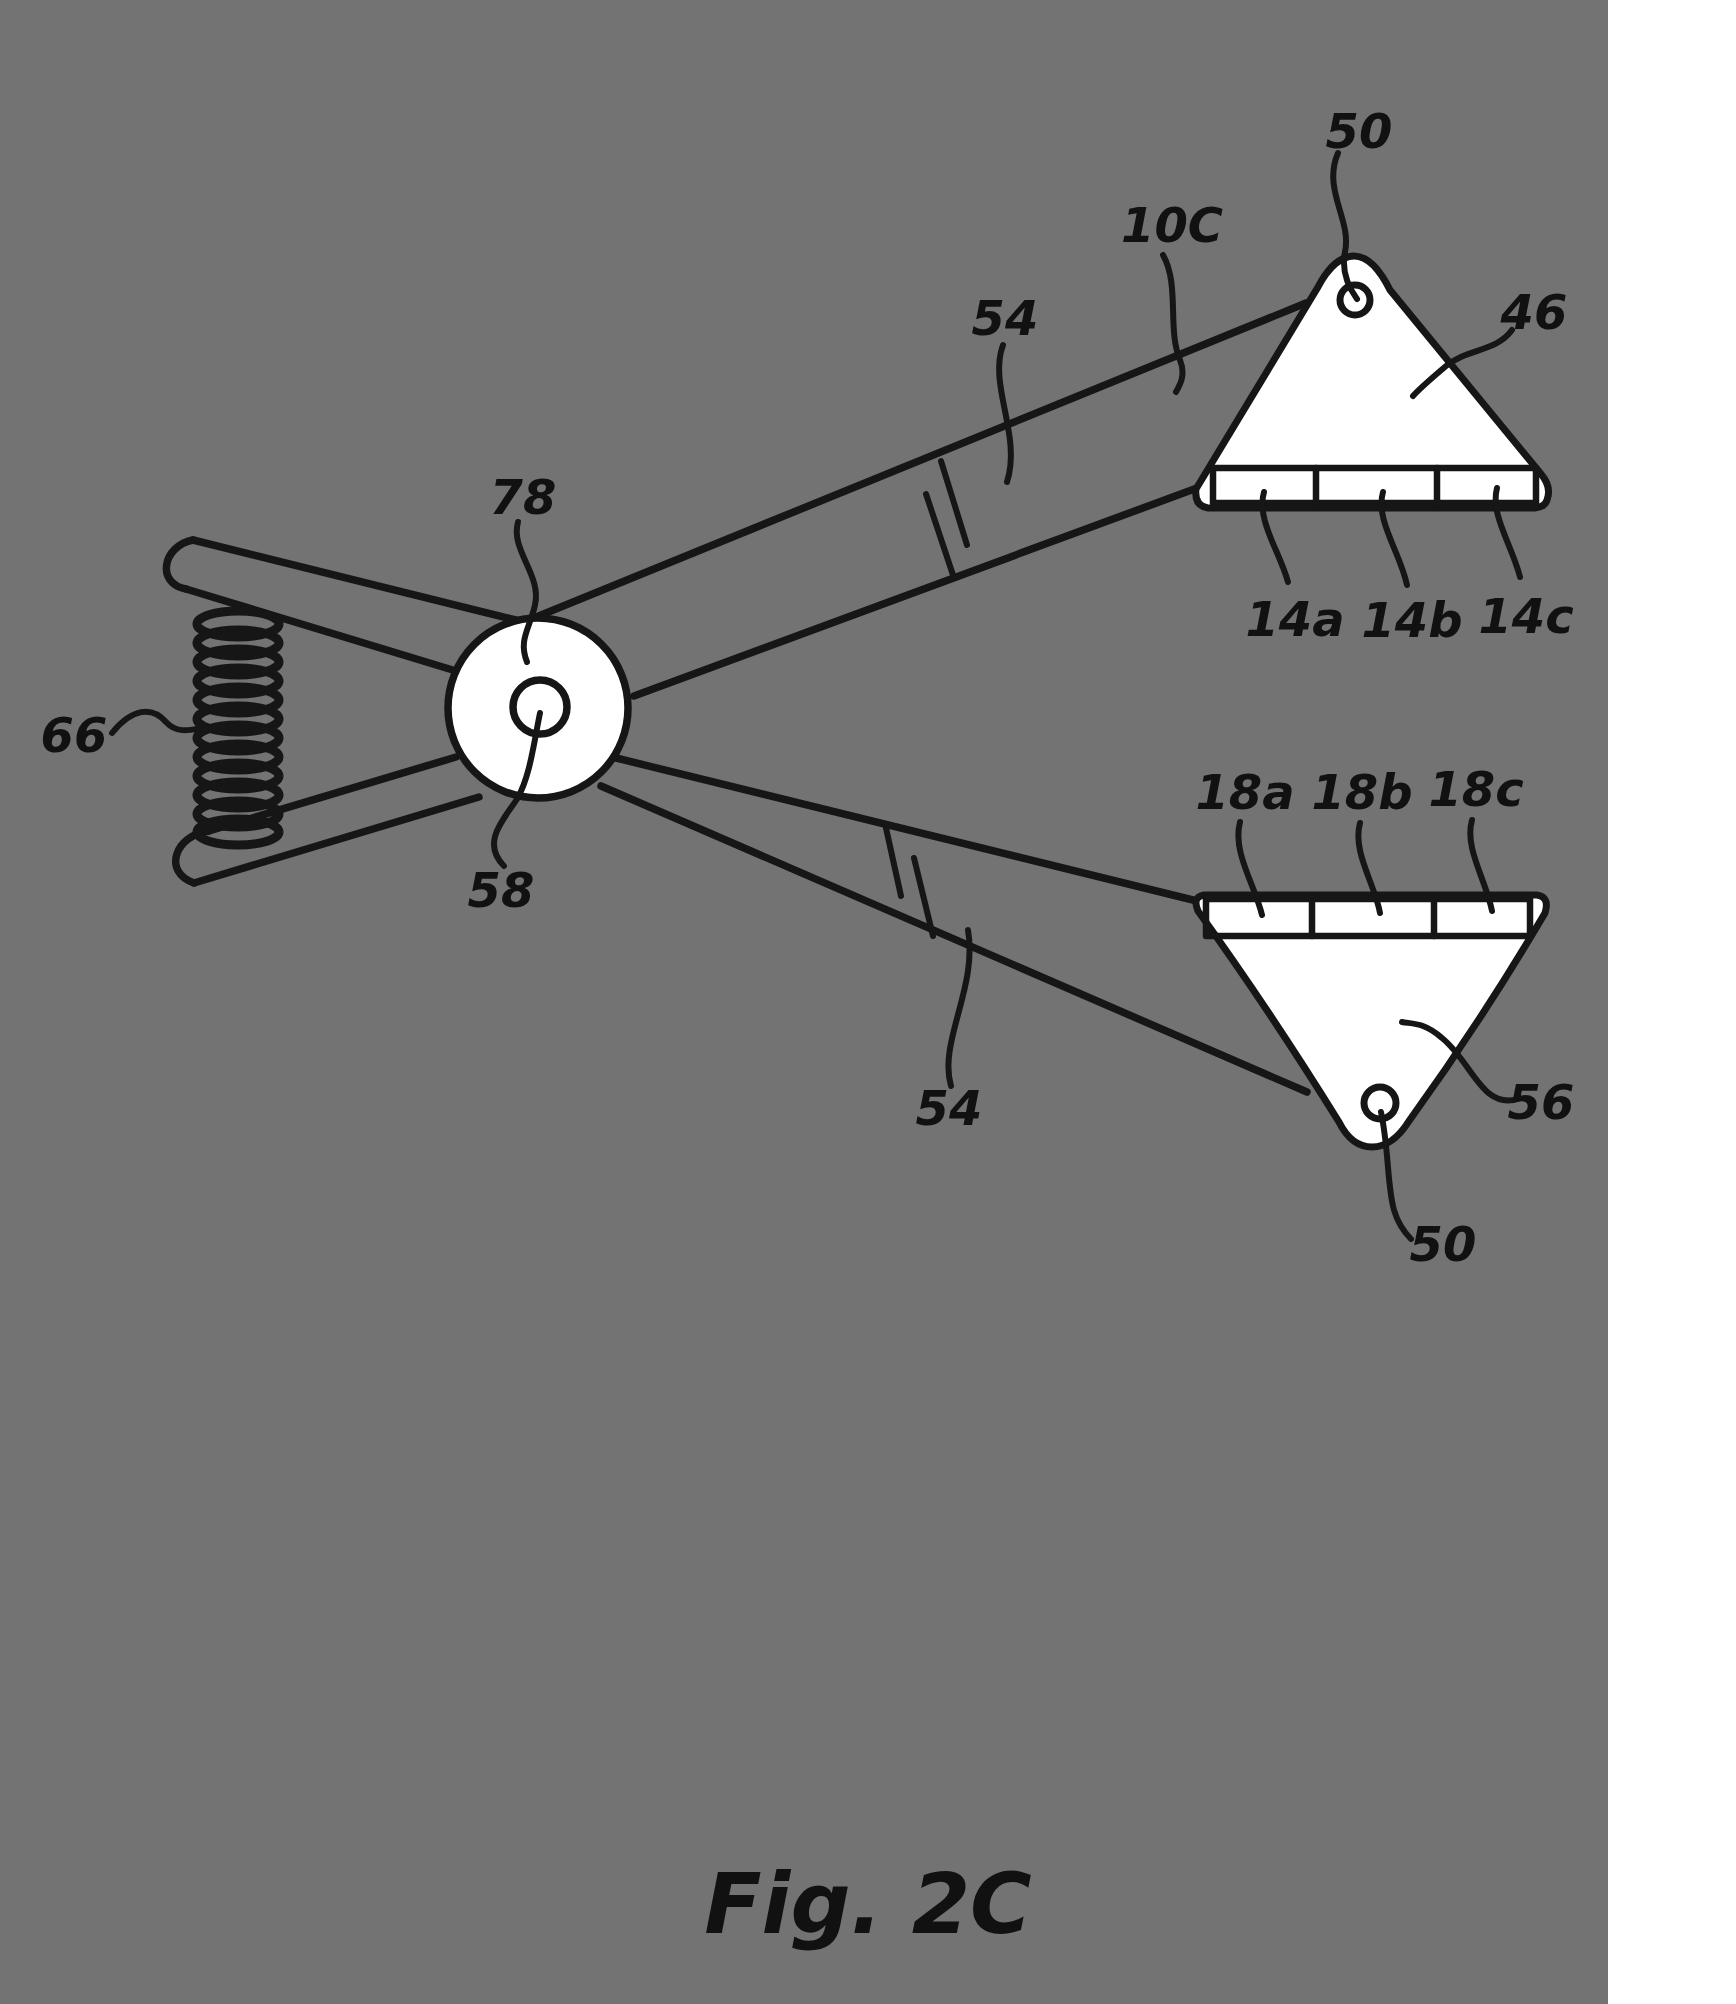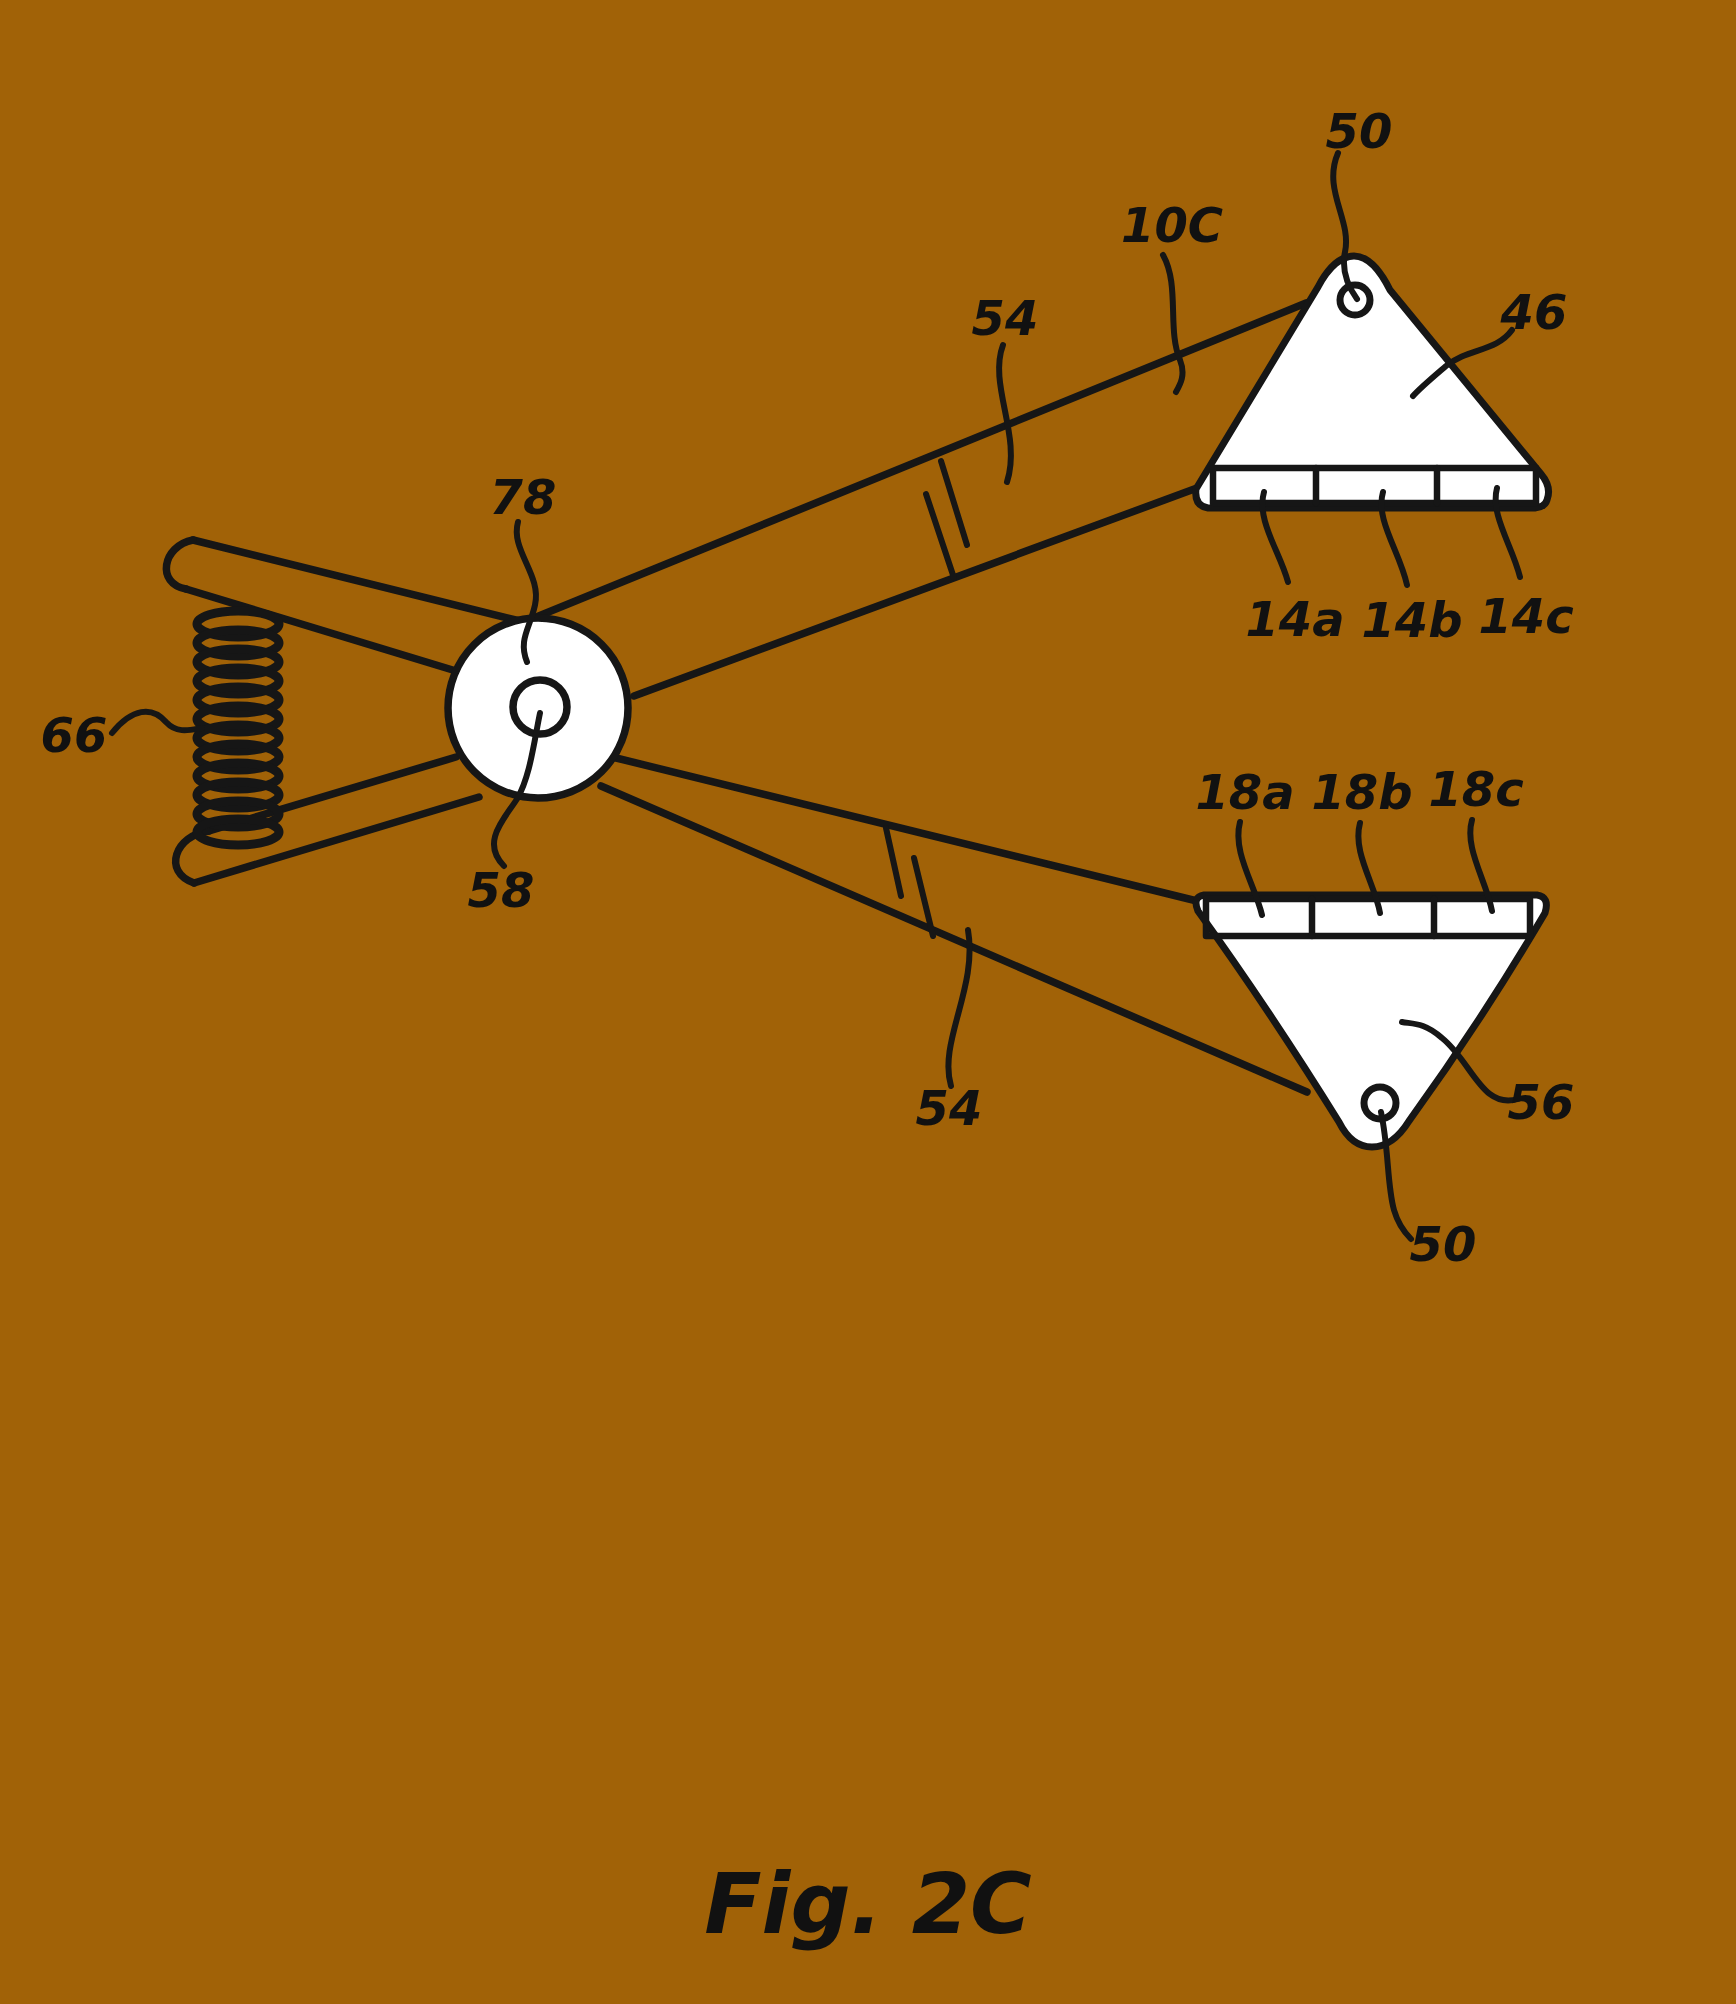--- a/index.html
+++ b/index.html
@@ -1,16 +1,16 @@
 <!DOCTYPE html>
 <html><head>
 <meta charset="utf-8">
 <style>
   html,body{margin:0;padding:0;background:#ffffff;}
-  .canvas{position:relative;width:1736px;height:2004px;background:#a16207;overflow:hidden;}
+  .canvas{position:relative;width:1608px;height:2004px;background:#737373;overflow:hidden;}
   svg{position:absolute;inset:0;}
   .ink{stroke:#161616;fill:none;stroke-linecap:round;stroke-linejoin:round;}
   .fillw{fill:#ffffff;}
   .ref{font-family:"DejaVu Sans",sans-serif;font-weight:bold;font-style:italic;
        font-size:48px;fill:#111111;text-anchor:middle;}
   .caption{font-family:"DejaVu Sans",sans-serif;font-weight:bold;font-style:italic;
        font-size:84px;fill:#111111;text-anchor:middle;}
 </style>
 </head>
 <body>

